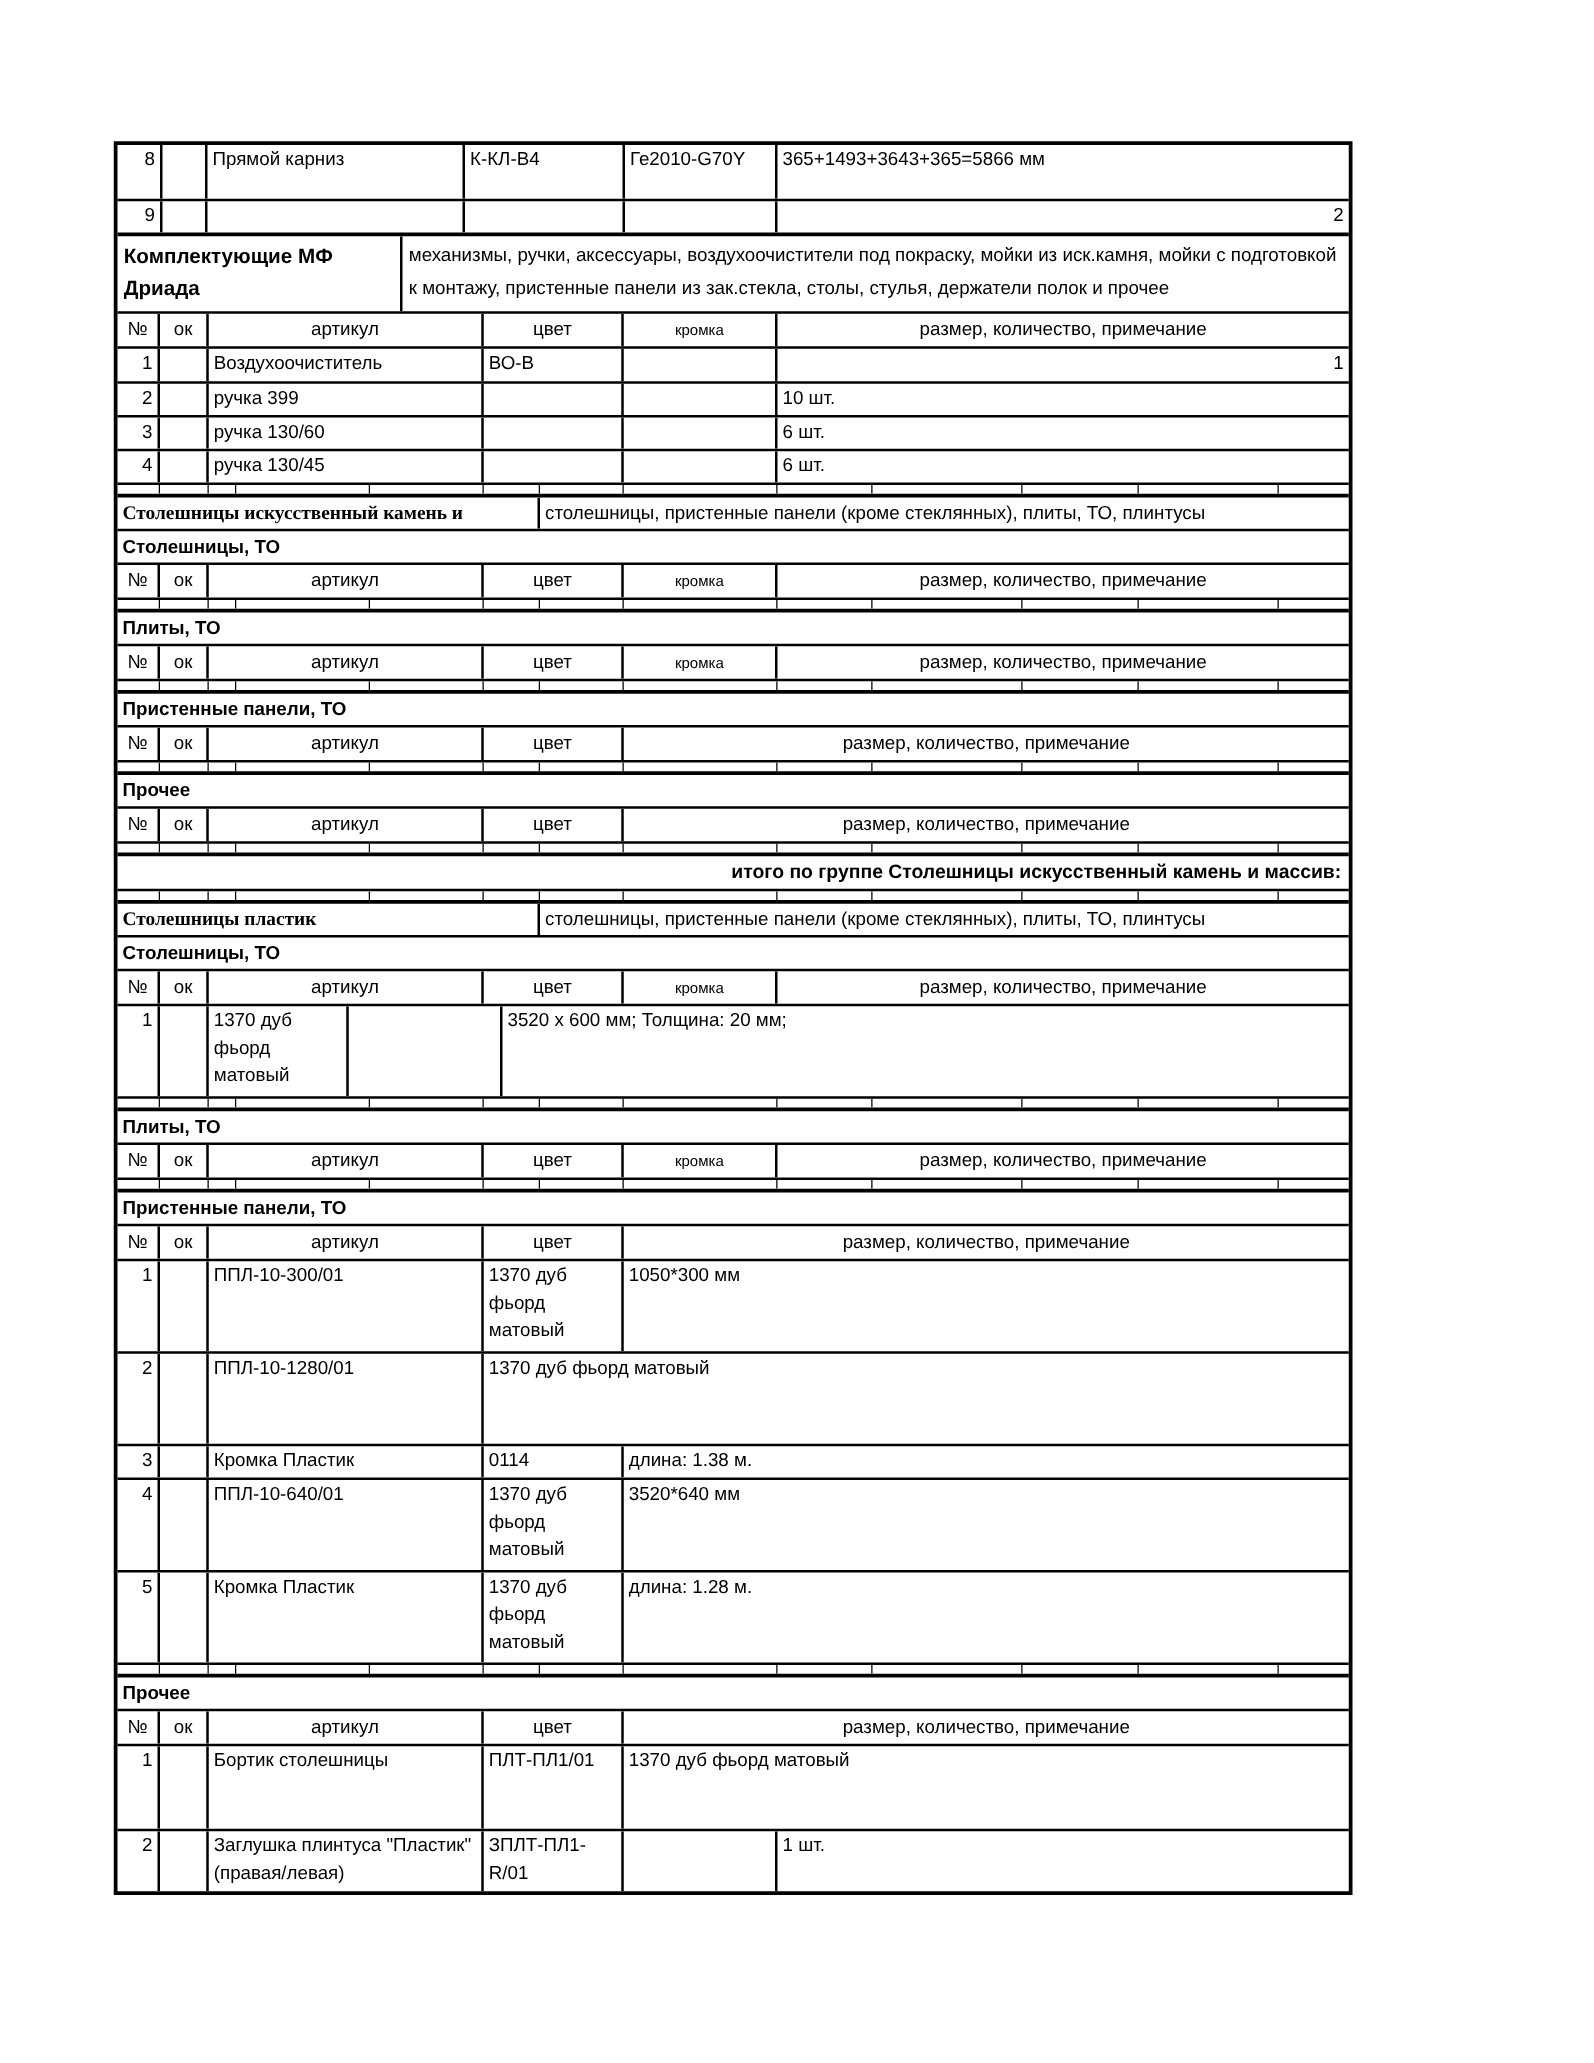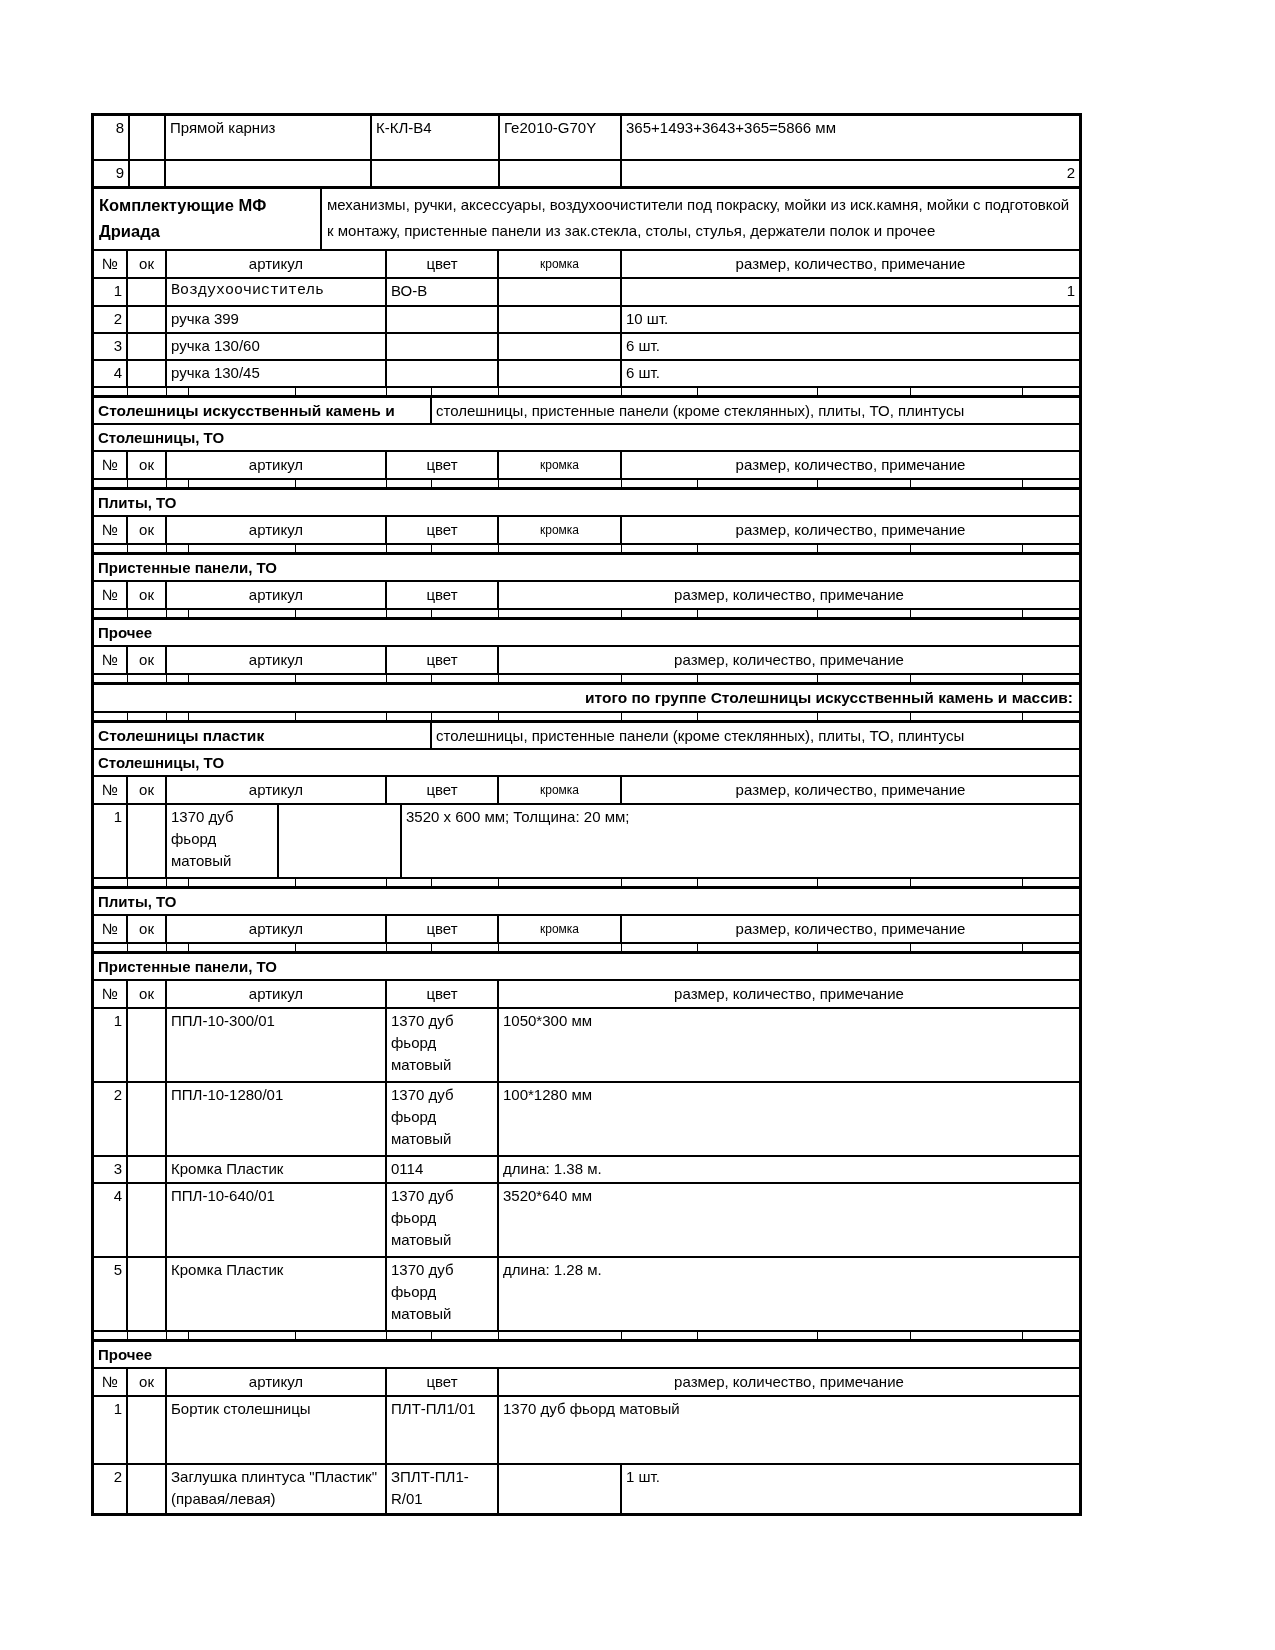--- a/index.html
+++ b/index.html
@@ -15,21 +15,21 @@
   .cell:last-child{border-right:0;flex:1 1 auto;}
   
   .kind-header .cell{display:flex;align-items:center;justify-content:center;
                      text-align:center;padding:0 2px;}
   .kind-header .cell.small{font-size:12px;line-height:14px;}
   
   .kind-spacer .cell{border-right-width:1px;padding:0;}
   
   .kind-sub .cell{font-weight:bold;display:flex;align-items:center;font-size:15px;}
   .kind-section2 .cell{display:flex;align-items:center;}
-  .kind-section2 .cell.lead{font-weight:bold;font-size:15.5px;}
+  .kind-section2 .cell.lead{font-weight:bold;font-size:15.5px;font-family:Liberation Serif, serif;}
   .kind-msection .cell{line-height:26px;padding:3px 5px;}
   .kind-msection .cell.lead{font-weight:bold;font-size:16.5px;}
   .kind-total .cell{font-weight:bold;display:flex;align-items:center;
                     justify-content:flex-end;padding-right:6px;font-size:15.5px;}
   
   .cell.al-r{text-align:right;}
 </style>
 </head>
 <body>
 
@@ -58,21 +58,21 @@
       <div class="cell" style="width: 34px;">№</div>
       <div class="cell" style="width: 39px;">ок</div>
       <div class="cell" style="width: 220px;">артикул</div>
       <div class="cell" style="width: 112px;">цвет</div>
       <div class="cell small" style="width: 123px;">кромка</div>
       <div class="cell" style="width: 457px;">размер, количество, примечание</div>
     </div>
     <div class="row kind-item" style="height: 28px;">
       <div class="cell al-r" style="width: 34px;">1</div>
       <div class="cell" style="width: 39px;"></div>
-      <div class="cell" style="width: 220px; font-family: Liberation Mono, monospace;">Воздухоочиститель</div>
+      <div class="cell" style="width: 220px;">Воздухоочиститель</div>
       <div class="cell" style="width: 112px;">ВО-В</div>
       <div class="cell" style="width: 123px;"></div>
       <div class="cell al-r" style="width: 457px;">1</div>
     </div>
     <div class="row kind-item" style="height: 27px;">
       <div class="cell al-r" style="width: 34px;">2</div>
       <div class="cell" style="width: 39px;"></div>
       <div class="cell" style="width: 220px;">ручка 399</div>
       <div class="cell" style="width: 112px;"></div>
       <div class="cell" style="width: 123px;"></div>
@@ -311,21 +311,20 @@
       <div class="cell" style="width: 39px;"></div>
       <div class="cell" style="width: 220px;">ППЛ-10-300/01</div>
       <div class="cell" style="width: 112px;">1370 дуб фьорд матовый</div>
       <div class="cell" style="width: 580px;">1050*300 мм</div>
     </div>
     <div class="row kind-item" style="height: 74px;">
       <div class="cell al-r" style="width: 34px;">2</div>
       <div class="cell" style="width: 39px;"></div>
       <div class="cell" style="width: 220px;">ППЛ-10-1280/01</div>
       <div class="cell" style="width: 112px;">1370 дуб фьорд матовый</div>
-      <div class="cell" style="width: 580px;">100*1280 мм</div>
     </div>
     <div class="row kind-item" style="height: 27px;">
       <div class="cell al-r" style="width: 34px;">3</div>
       <div class="cell" style="width: 39px;"></div>
       <div class="cell" style="width: 220px;">Кромка Пластик</div>
       <div class="cell" style="width: 112px;">0114</div>
       <div class="cell" style="width: 580px;">длина: 1.38 м.</div>
     </div>
     <div class="row kind-item" style="height: 74px;">
       <div class="cell al-r" style="width: 34px;">4</div>

